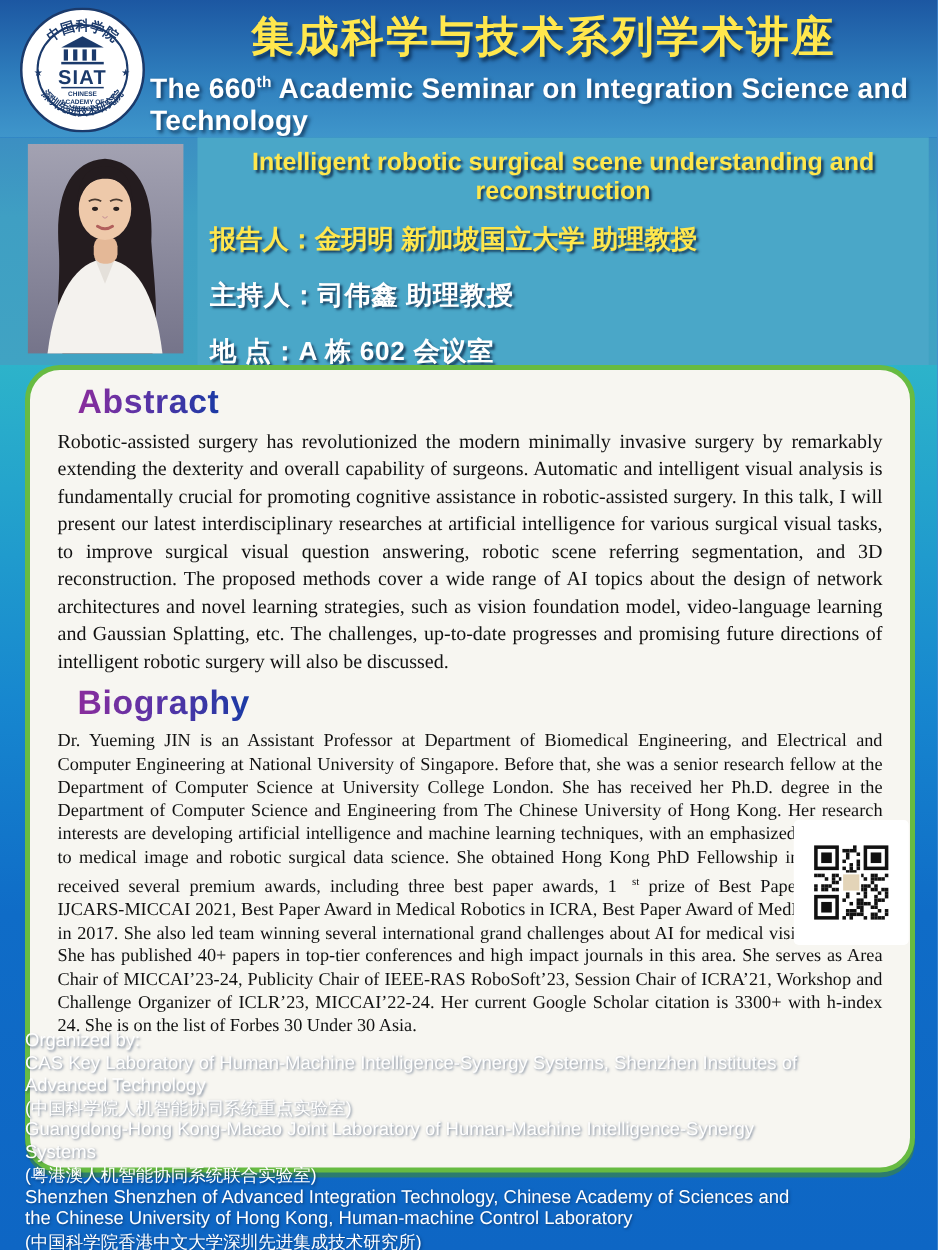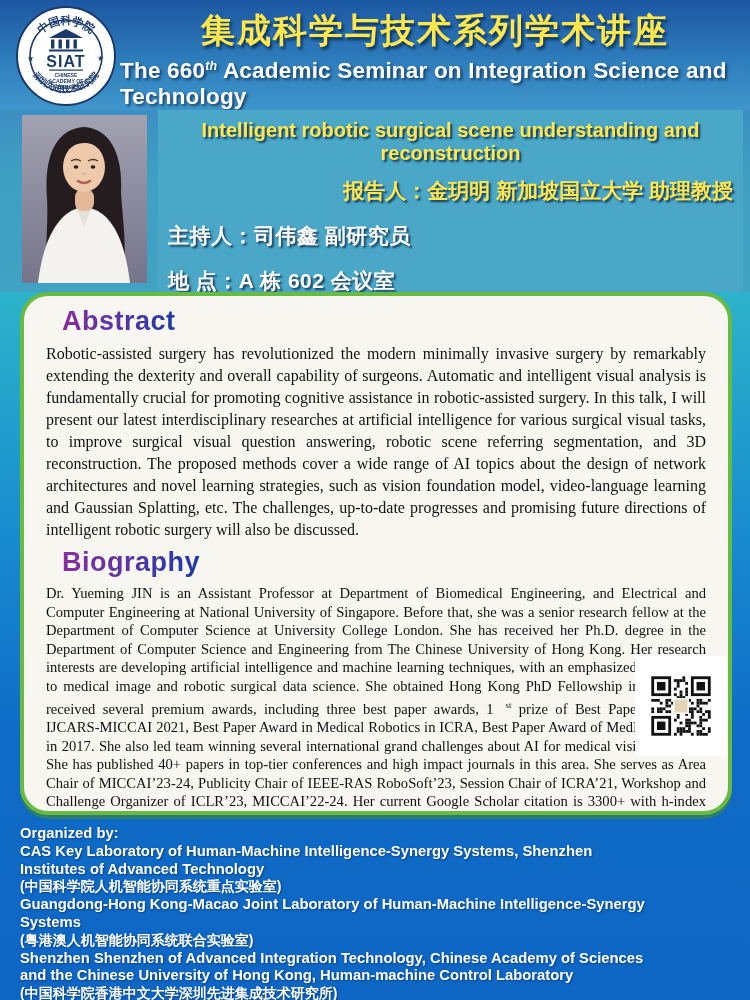--- a/index.html
+++ b/index.html
@@ -10,56 +10,56 @@
   .header{position:absolute;left:0;top:0;width:750px;height:110px;
     background:linear-gradient(180deg,#1c57a2 0%,#2e7dbc 55%,#3f96cb 100%);
     display:flex;align-items:center;}
   .logo-wrap{position:absolute;left:16px;top:6px;width:100px;height:100px;}
   .header-text{position:absolute;left:120px;top:0;width:630px;height:110px;
     display:flex;flex-direction:column;justify-content:flex-end;align-items:center;}
   .title-cn{font-size:34px;font-weight:800;color:#ffe74d;letter-spacing:2px;
     text-shadow:2px 3px 3px rgba(6,32,66,.75);line-height:1.1;margin-top:2px;}
   .title-en{font-size:22.5px;font-weight:700;color:#ffffff;margin-top:9px;
     text-shadow:2px 2px 3px rgba(6,32,66,.7);letter-spacing:.2px;}
-  .title-en sup{font-size:.55em;font-style:italic;}
+  .title-en sup{font-size:.55em;}
 
   
   .speaker-band{position:absolute;left:0;top:110px;width:750px;height:182px;
     background:linear-gradient(180deg,#3c8fc2 0%,#3f9fc3 35%,#40a3c3 100%);}
   .photo{position:absolute;left:22px;top:5px;width:125px;height:168px;overflow:hidden;}
   .talk-panel{position:absolute;left:158px;top:0;width:585px;height:182px;
     background:#4aa7c8;padding:6px 10px 0 10px;}
   .talk-title{font-family:Liberation Sans, sans-serif;font-size:20px;font-weight:700;color:#ffe74d;
     text-align:center;text-shadow:2px 2px 2px rgba(8,30,62,.8);margin-top:3px;}
-  .speaker-line{font-size:21px;font-weight:800;color:#ffe74d;text-align:right;
+  .speaker-line{font-size:21px;font-weight:800;color:#ffe74d;text-align:left;
     text-shadow:2px 2px 2px rgba(8,30,62,.8);margin-top:12px;}
   .info-line{font-size:21px;font-weight:800;color:#ffffff;text-align:left;
     text-shadow:2px 2px 2px rgba(8,30,62,.75);margin-top:17px;letter-spacing:.5px;}
 
   
   .lower-bg{position:absolute;left:0;top:292px;width:750px;height:708px;
     background:linear-gradient(180deg,#2db3ca 0%,#24a4cc 14%,#1787cf 38%,#0f6cc7 62%,#0e66c4 100%);}
 
   
-  .card{position:absolute;left:20px;top:0px;width:712px;height:523px;
+  .card{position:absolute;left:20px;top:0px;width:712px;height:646px;
     background:#f7f6f1;border:4px solid #67bb42;border-radius:28px;
     box-shadow:0 4px 0 rgba(70,140,40,.55);padding:4px 22px 8px 22px;overflow:hidden;}
   .section-heading{display:inline-block;font-size:27px;font-weight:800;letter-spacing:.5px;
     background:linear-gradient(90deg,#8a2d9c 0%,#5c34a6 45%,#1a3aa5 100%);
     -webkit-background-clip:text;background-clip:text;color:transparent;
     margin:6px 0 2px 16px;}
   .body-text{font-family:"Liberation Serif",serif;color:#111111;text-align:justify;}
   .abstract-text{font-size:16px;line-height:22px;margin-top:4px;}
   .bio-heading{}
   .bio-text{font-size:14.6px;line-height:18.6px;margin-top:4px;}
   .bio-text sup{font-size:.6em;margin-left:12px;}
 
   
   .footer{position:absolute;left:20px;top:533px;width:635px;color:#ffffff;}
-  .footer .ln{font-size:14.8px;font-weight:700;line-height:17.8px;
+  .footer .ln{font-size:14.8px;font-weight:400;line-height:17.8px;
     text-shadow:1px 1px 2px rgba(5,30,70,.5);}
   .footer .cn{font-size:14px;}
   .qr{position:absolute;left:635px;top:364px;width:92px;height:100px;background:#ffffff;
     border-radius:4px;padding:5px;}
   .qr svg{width:82px;height:90px;display:block;}
 </style>
 </head>
 <body>
 
 <div class="poster">
@@ -128,21 +128,21 @@
         <path d="M66,46 q5,-3 10,0" stroke="#4a3a30" stroke-width="1.4" fill="none"></path>
         <ellipse cx="54" cy="52" rx="2.4" ry="1.7" fill="#2b2220"></ellipse>
         <ellipse cx="71" cy="52" rx="2.4" ry="1.7" fill="#2b2220"></ellipse>
         <path d="M60,58 q2,3 4,0" stroke="#c99" stroke-width="1" fill="none"></path>
         <path d="M56,66 q6,4 12,0" stroke="#b2605c" stroke-width="2.4" fill="none" stroke-linecap="round"></path>
       </svg>
     </div>
     <div class="talk-panel">
       <div class="talk-title">Intelligent robotic surgical scene understanding and reconstruction</div>
       <div class="speaker-line">报告人：金玥明  新加坡国立大学 助理教授</div>
-      <div class="info-line">主持人：司伟鑫 副研究员</div>
+      <div class="info-line">主持人：司伟鑫 助理教授</div>
       <div class="info-line">地  点：A 栋 602 会议室</div>
     </div>
   </div>
 
   <div class="lower-bg">
 
     <div class="card">
       <div class="section-heading">Abstract</div>
       <div class="body-text abstract-text">Robotic-assisted surgery has revolutionized the modern minimally invasive surgery by remarkably extending the dexterity and overall capability of surgeons. Automatic and intelligent visual analysis is fundamentally crucial for promoting cognitive assistance in robotic-assisted surgery. In this talk, I will present our latest interdisciplinary researches at artificial intelligence for various surgical visual tasks, to improve surgical visual question answering, robotic scene referring segmentation, and 3D reconstruction. The proposed methods cover a wide range of AI topics about the design of network architectures and novel learning strategies, such as vision foundation model, video-language learning and Gaussian Splatting, etc. The challenges, up-to-date progresses and promising future directions of intelligent robotic surgery will also be discussed.</div>
 

